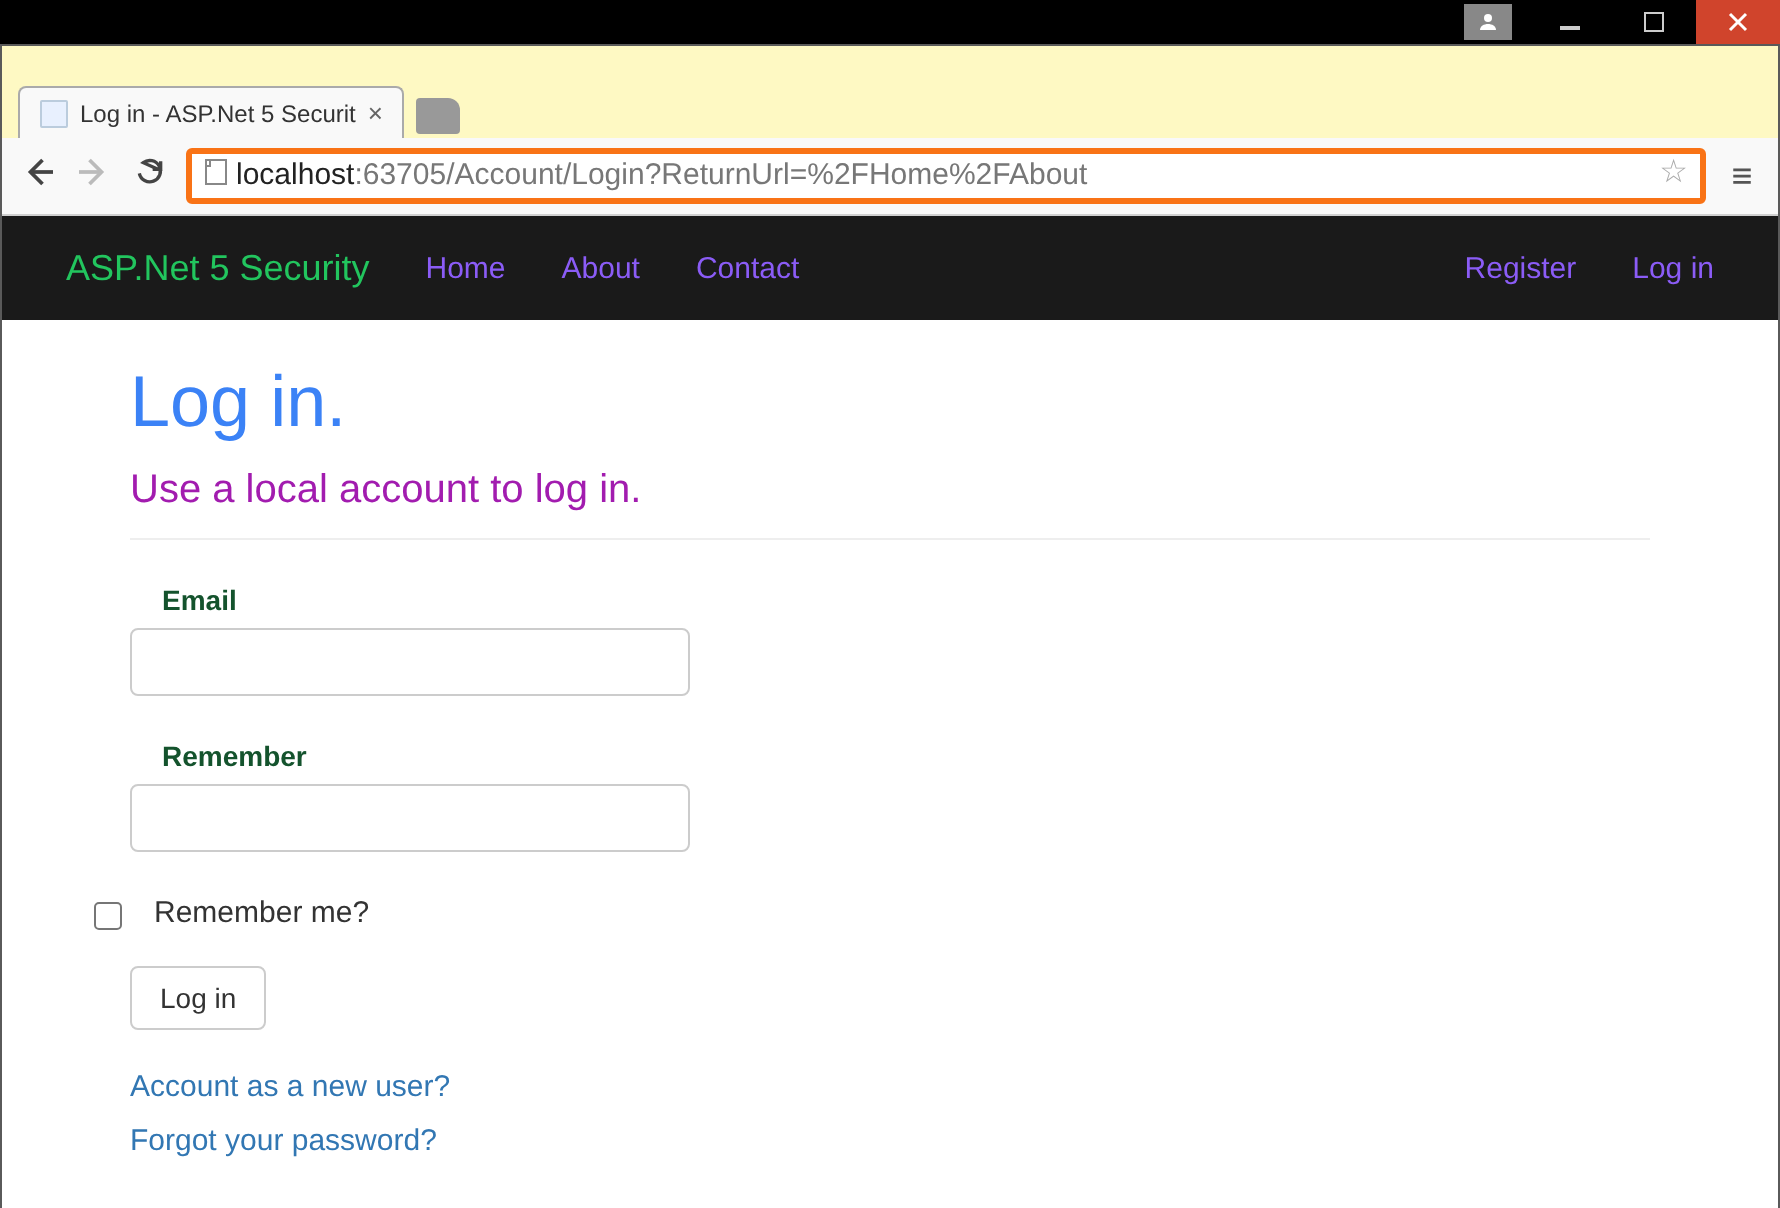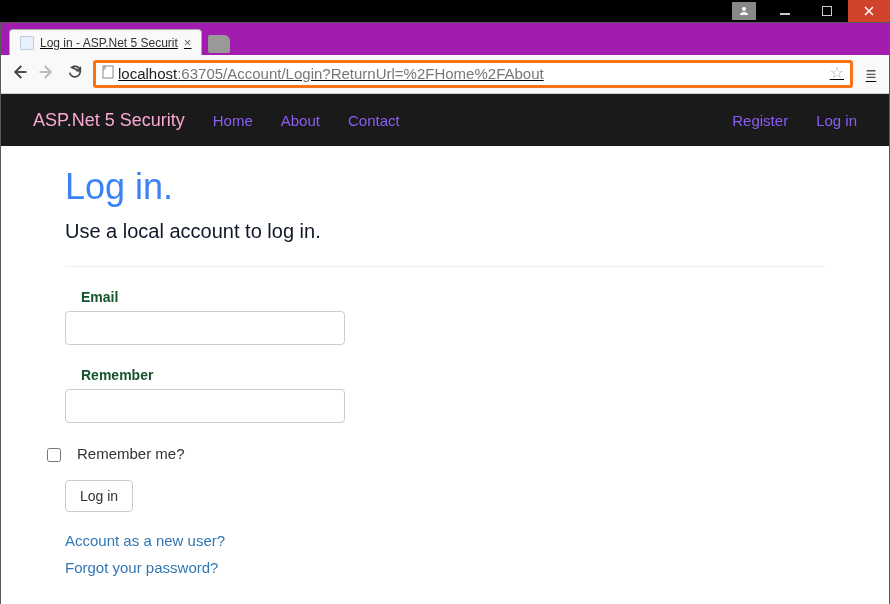--- a/index.html
+++ b/index.html
@@ -37,23 +37,22 @@
     .titlebar .min-btn, .titlebar .max-btn { color: #ccc; }
     .titlebar .close-btn { background: #d0442c; }
     .outer-frame {
       background: #7d7d7d;
       padding: 0;
       height: 582px;
       border: 1px solid #5a5a5a;
     }
     
     .chrome {
-      background: #a21caf;
-      padding-top: 6px;
-      text-decoration: underline;
+      background: #fef9c3;
+      padding-top: 20px;
     }
     .tabs-row {
       display: flex;
       align-items: flex-end;
       padding-left: 8px;
       height: 26px;
     }
     .tab {
       background: #f9f9f9;
       border-top-left-radius: 4px;
@@ -144,21 +143,21 @@
     }
     .navbar {
       background: #1a1a1a;
       color: #999;
       height: 52px;
       display: flex;
       align-items: center;
       padding: 0 32px;
     }
     .navbar .brand {
-      color: #f9a8d4;
+      color: #22c55e;
       font-size: 18px;
       margin-right: 28px;
     }
     .navbar .nav-link {
       color: #8b5cf6;
       font-size: 15px;
       margin-right: 28px;
     }
     .navbar .spacer { flex: 1; }
     .container {
@@ -166,22 +165,22 @@
     }
     h1 {
       font-size: 36px;
       font-weight: 500;
       color: #3b82f6;
       margin-bottom: 12px;
     }
     h2 {
       font-size: 20px;
       font-weight: 400;
-      color: #0f172a;
-      margin-bottom: 23px;
+      color: #a21caf;
+      margin-bottom: 12px;
     }
     hr {
       border: none;
       border-top: 1px solid #eee;
       margin-bottom: 22px;
     }
     .form-label {
       font-weight: bold;
       font-size: 14px;
       color: #14532d;

